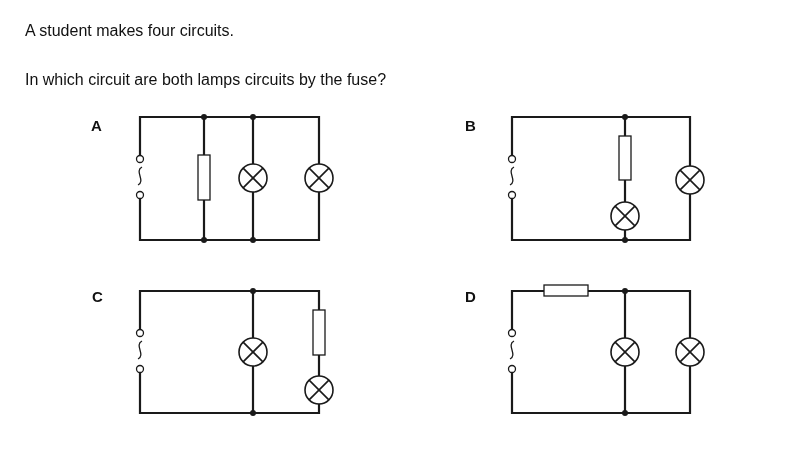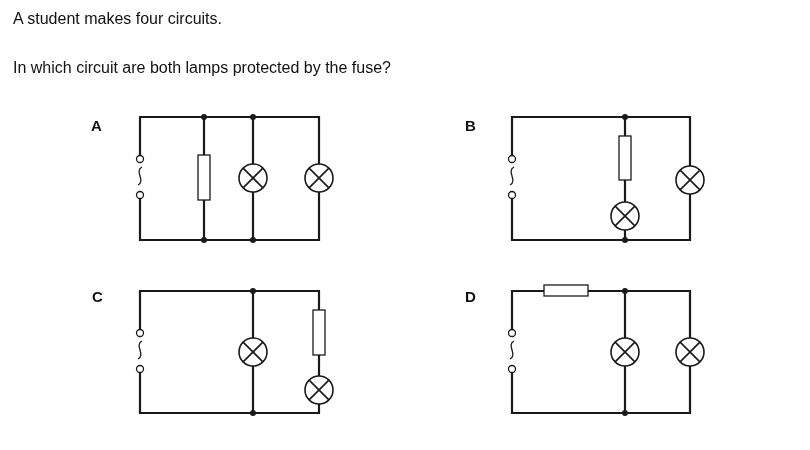--- a/index.html
+++ b/index.html
@@ -1,31 +1,31 @@
 <!DOCTYPE html>
 <html><head>
 <meta charset="utf-8">
 <style>
   html, body { margin: 0; padding: 0; background: #ffffff; }
   body { width: 810px; height: 450px; position: relative; overflow: hidden;
          font-family: "Liberation Sans", sans-serif; color: #111; }
-  .q-line { position: absolute; left: 13px; font-size: 16px; margin: 0; }
+  .q-line { position: absolute; left: 13px; font-size: 16px; margin: 12px; }
   #line1 { top: 10px; }
   #line2 { top: 59px; }
   .opt-label { position: absolute; font-weight: bold; font-size: 15px; }
   svg#circuits { position: absolute; left: 0; top: 0; }
   .wire { stroke: #1a1a1a; stroke-width: 2.2; fill: none; }
   .thin { stroke: #1a1a1a; stroke-width: 1.3; fill: #fff; }
   .dot { fill: #1a1a1a; }
 </style>
 </head>
 <body>
 
 <p class="q-line" id="line1">A student makes four circuits.</p>
-<p class="q-line" id="line2">In which circuit are both lamps protected by the fuse?</p>
+<p class="q-line" id="line2">In which circuit are both lamps circuits by the fuse?</p>
 
 <span class="opt-label" style="left:91px;top:117px">A</span>
 <span class="opt-label" style="left:465px;top:117px">B</span>
 <span class="opt-label" style="left:92px;top:288px">C</span>
 <span class="opt-label" style="left:465px;top:288px">D</span>
 
 <svg id="circuits" width="810" height="450">
   <defs>
     <g id="lamp">
       <circle cx="0" cy="0" r="14" class="thin" style="stroke-width:1.6"></circle>

